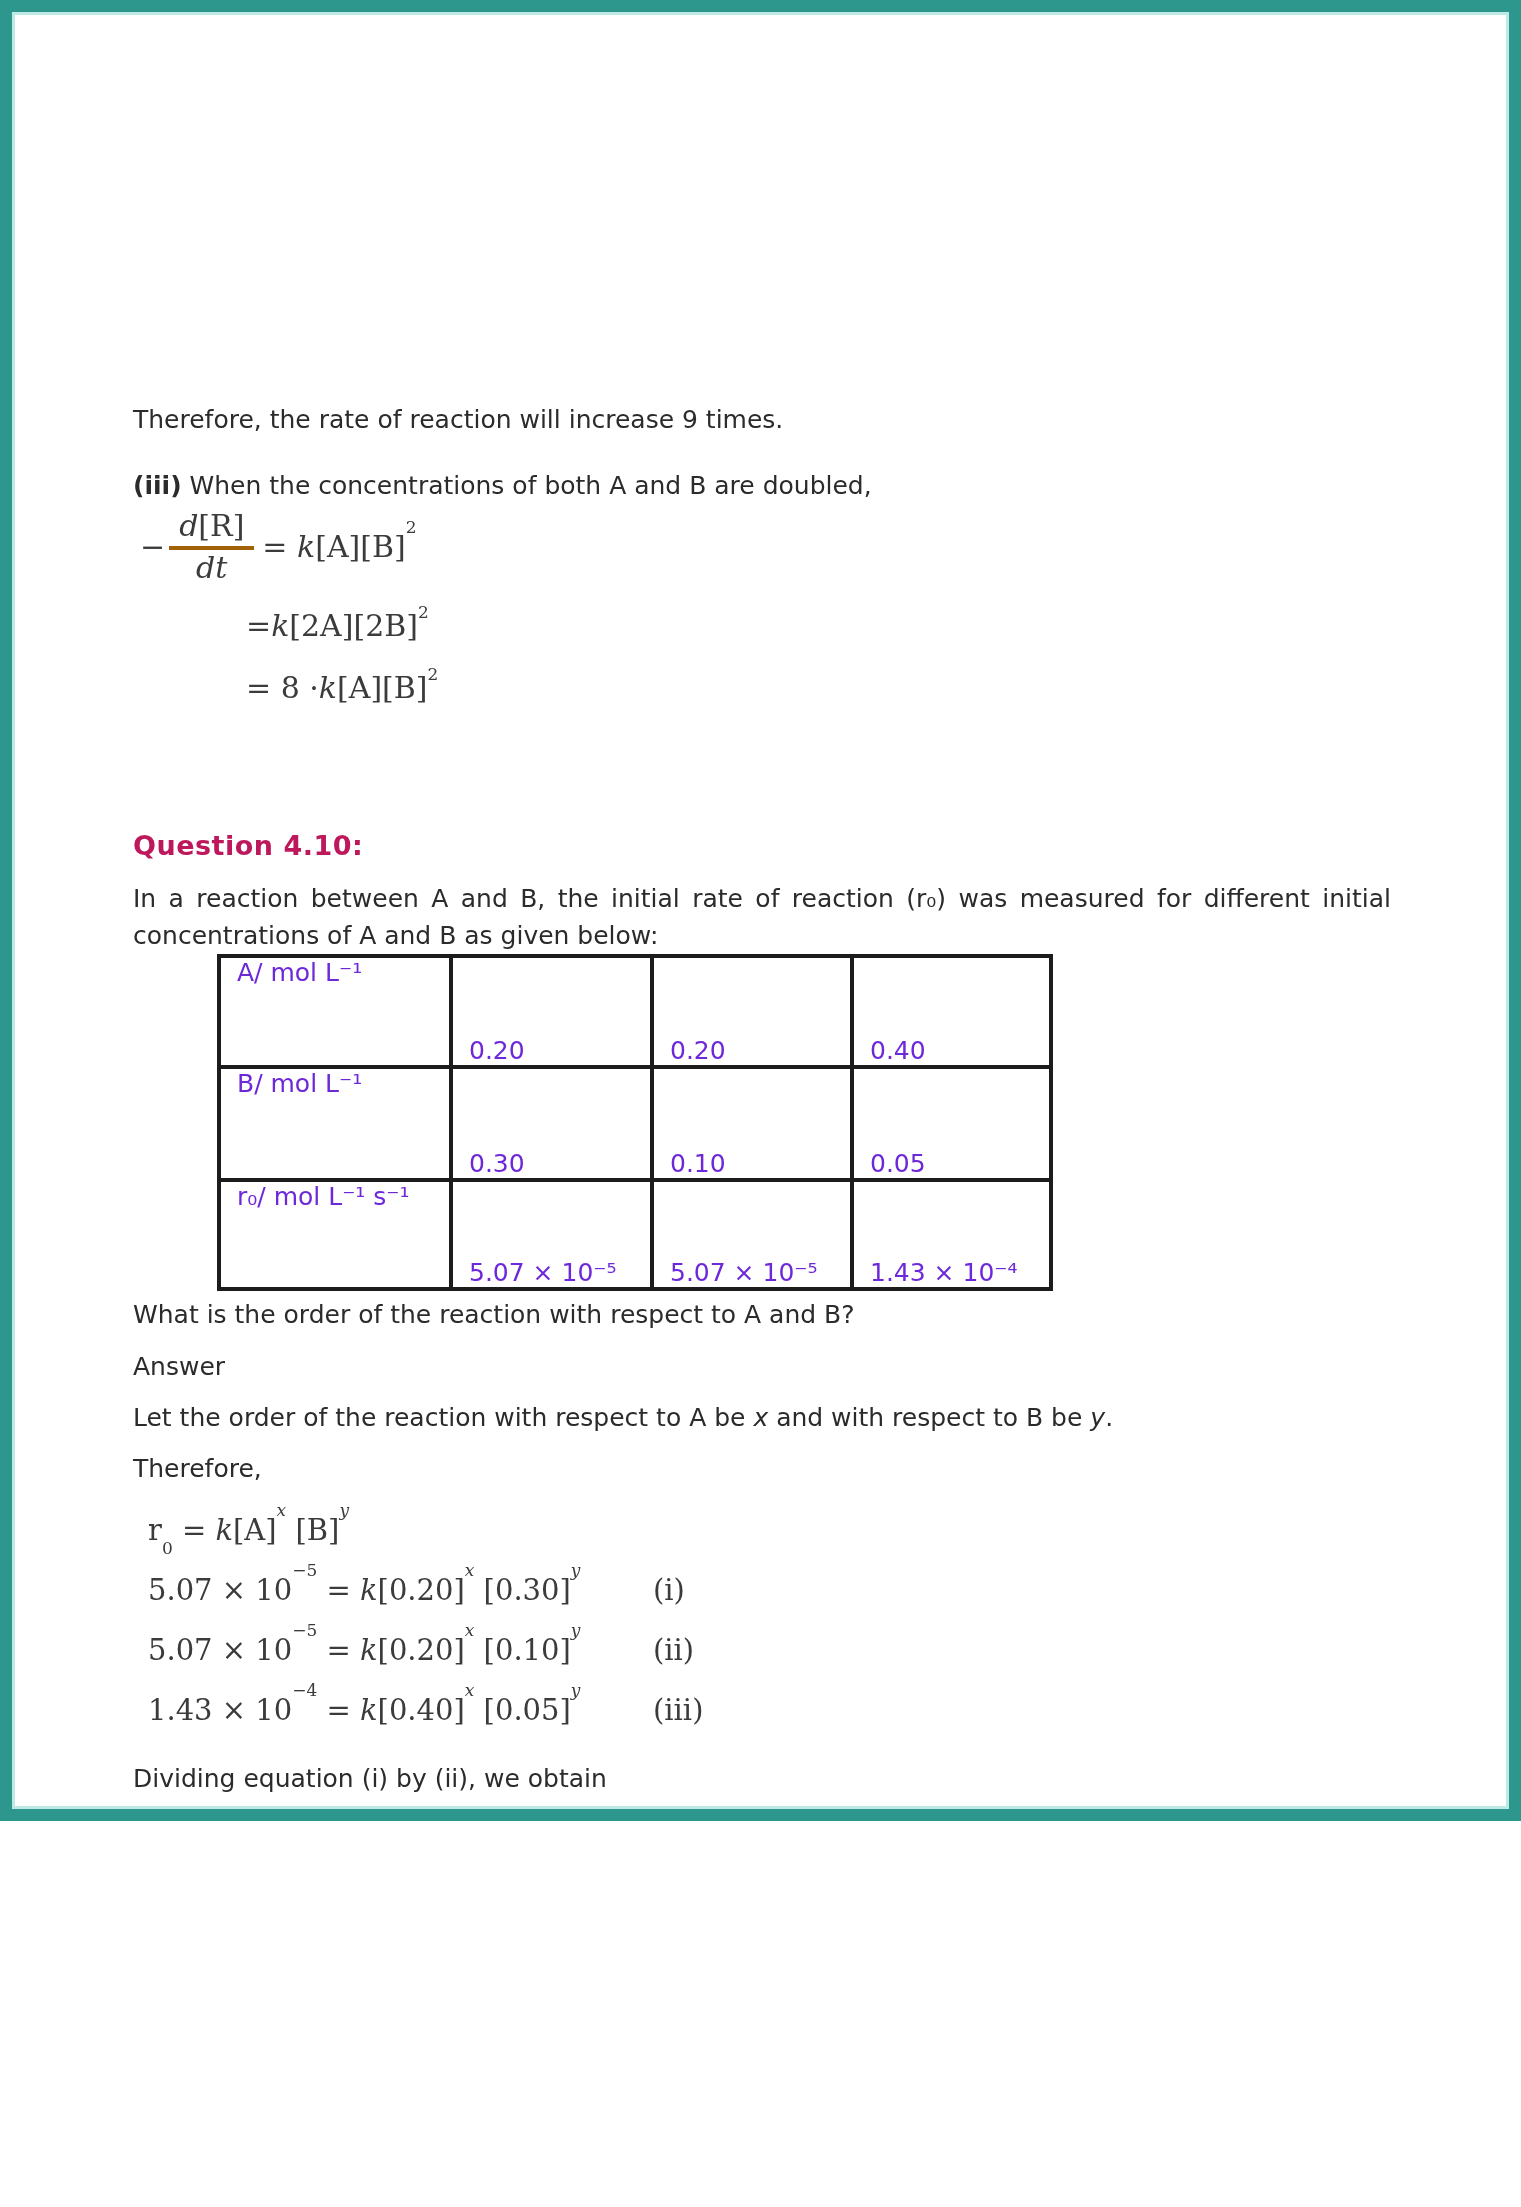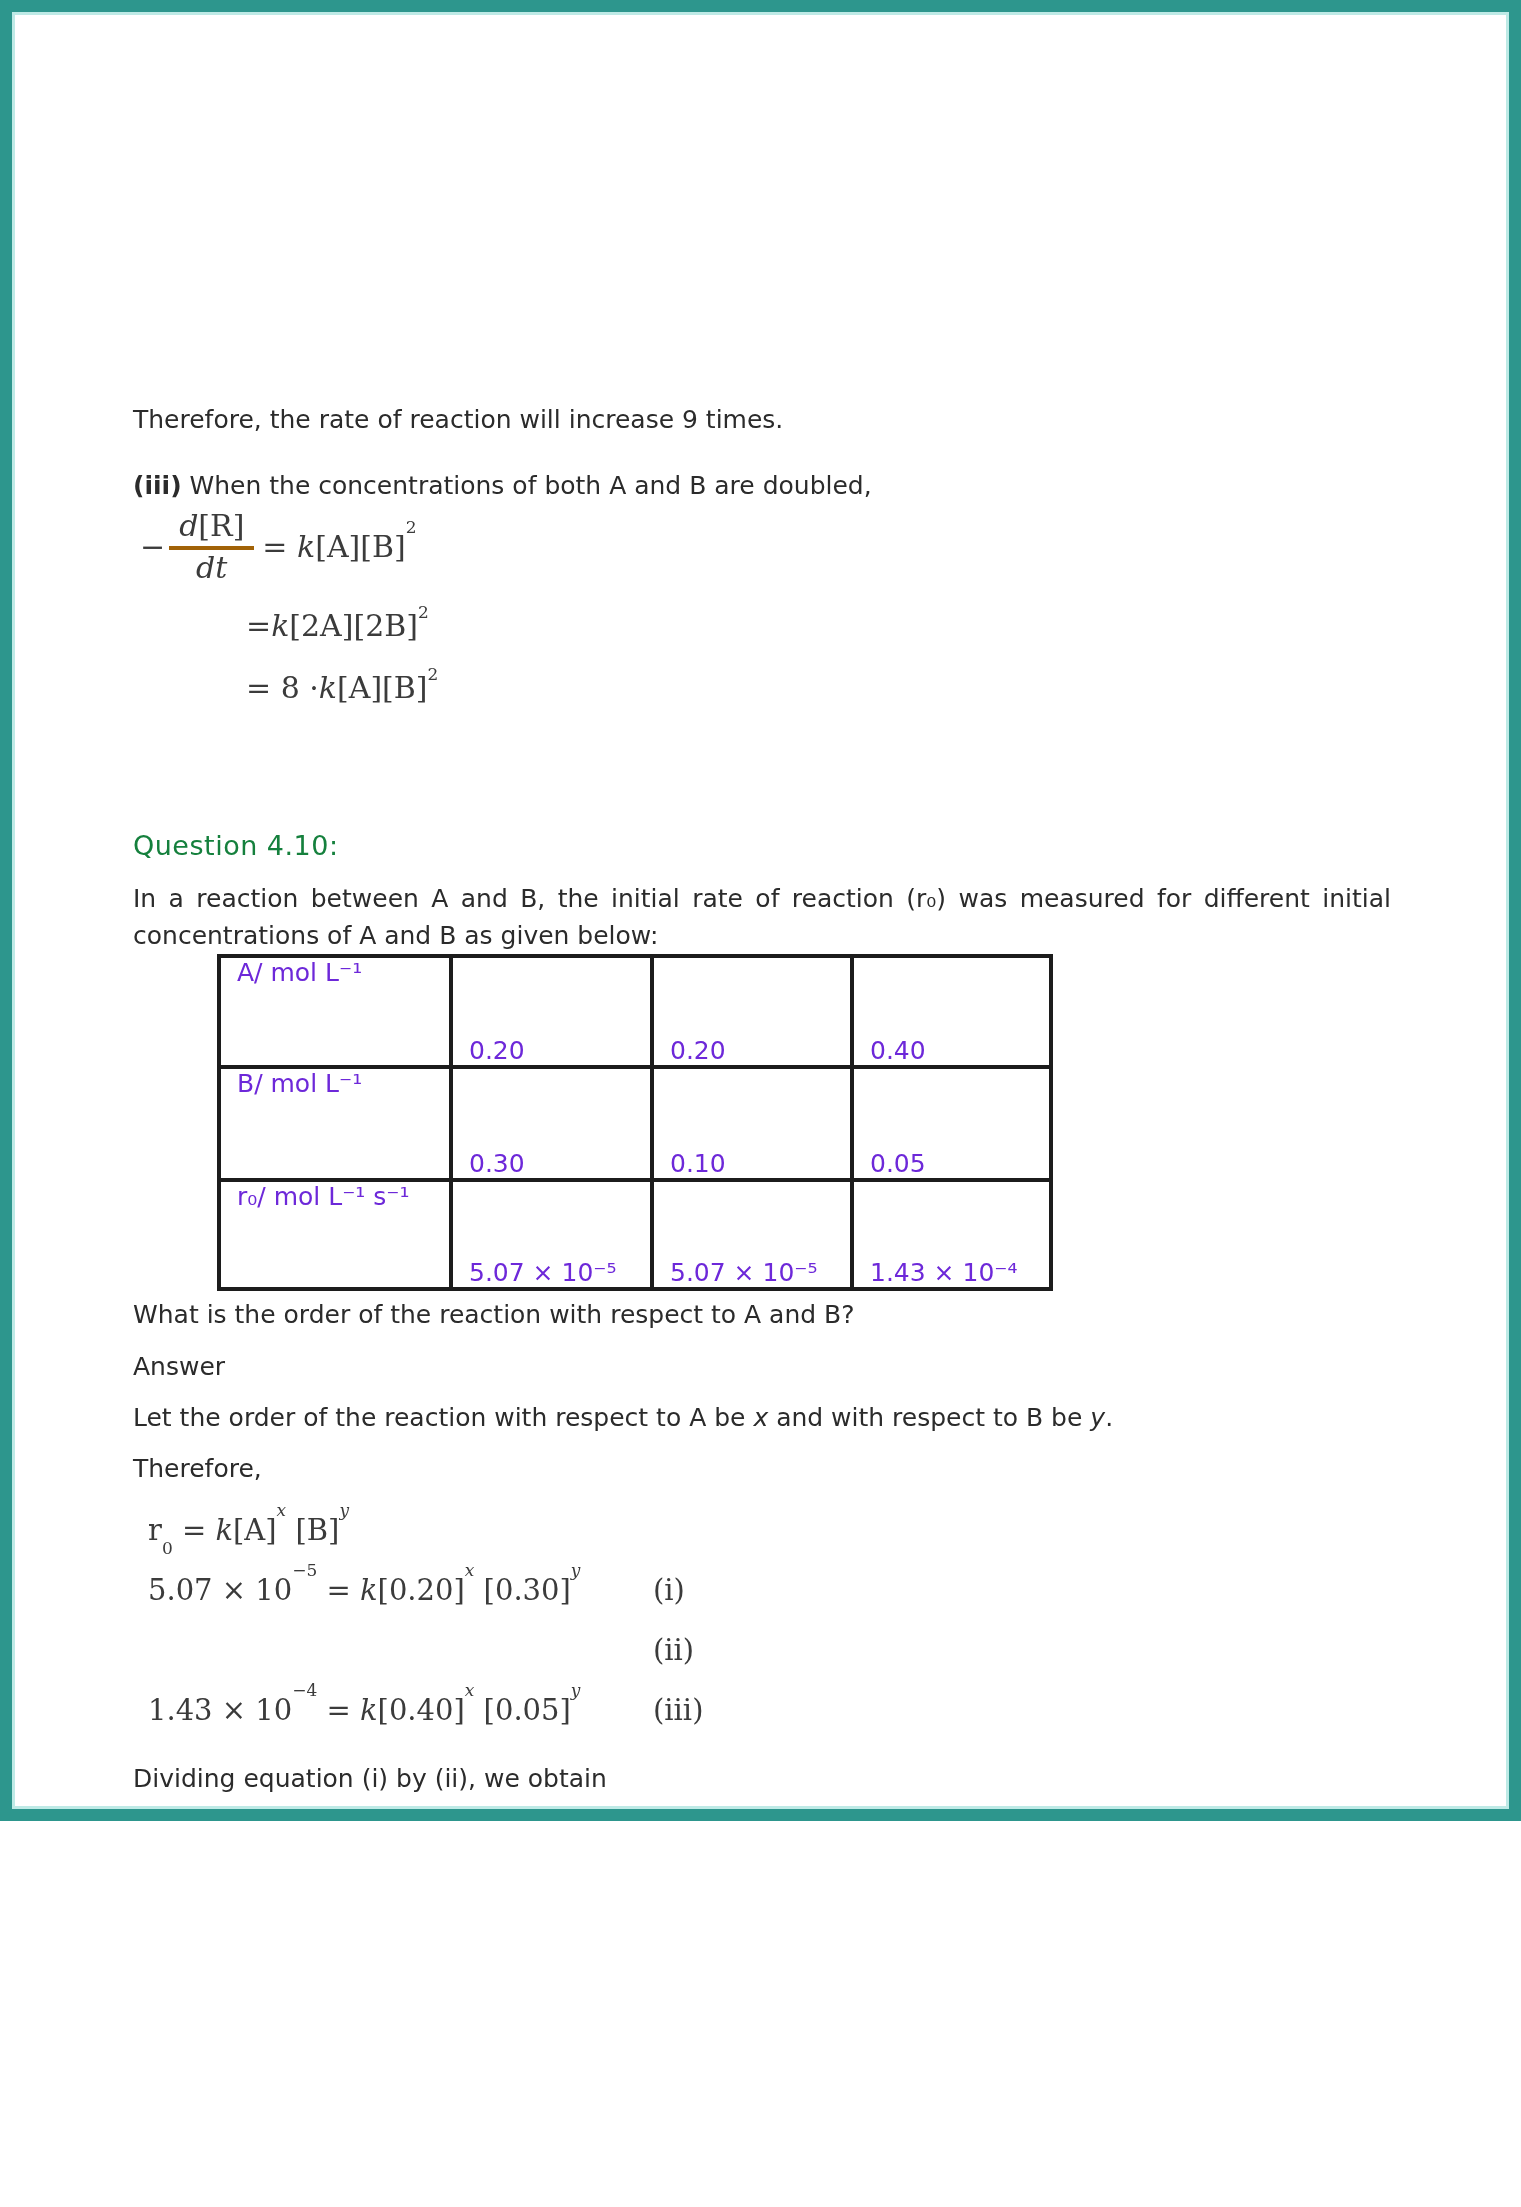--- a/index.html
+++ b/index.html
@@ -11,21 +11,21 @@
     border:12px solid #2d968d;
     box-shadow: inset 0 0 0 3px rgba(136,216,210,0.55);
     overflow:hidden;
     font-family:"DejaVu Sans","Liberation Sans",sans-serif;
     color:#2a2a2a;
   }
   .abs{position:absolute;}
   .txt{font-size:25px;line-height:34px;color:#2b2b2b;}
   .b{font-weight:bold;}
   .it{font-style:italic;}
-  .heading{font-size:27px;font-weight:normal;color:#15803d;letter-spacing:0.5px;}
+  .heading{font-size:27px;font-weight:bold;color:#be185d;letter-spacing:0.5px;}
   .para{width:1258px;text-align:justify;line-height:37px;}
 
   
   .eq{font-family:"DejaVu Serif","Liberation Serif",serif;color:#3b3b3b;}
   .eq i{font-style:italic;}
   .eq sup{font-size:17px;position:relative;top:-13px;line-height:0;}
   .eq sub{font-size:17px;position:relative;bottom:-7px;line-height:0;}
   .eq1{font-size:30px;}
   .eq1 .l1{display:flex;align-items:center;height:96px;}
   .eq1 .minus{margin-right:4px;}
@@ -133,20 +133,21 @@
 
   <div class="abs eq eq2" style="left:136px;top:1488px;">
     <div class="row">
       <span><span>r</span><sub>0</sub><span> = </span><i>k</i><span>[A]</span><sup class="it">x</sup><span> [B]</span><sup class="it">y</sup></span>
     </div>
     <div class="row">
       <span><span>5.07 × 10</span><sup>−5</sup><span> = </span><i>k</i><span>[0.20]</span><sup class="it">x</sup><span> [0.30]</span><sup class="it">y</sup></span>
       <span class="lab">(i)</span>
     </div>
     <div class="row">
+      <span><span>5.07 × 10</span><sup>−5</sup><span> = </span><i>k</i><span>[0.20]</span><sup class="it">x</sup><span> [0.10]</span><sup class="it">y</sup></span>
       <span class="lab">(ii)</span>
     </div>
     <div class="row">
       <span><span>1.43 × 10</span><sup>−4</sup><span> = </span><i>k</i><span>[0.40]</span><sup class="it">x</sup><span> [0.05]</span><sup class="it">y</sup></span>
       <span class="lab">(iii)</span>
     </div>
   </div>
 
   <div class="abs txt" style="left:121px;top:1750px;">Dividing equation (i) by (ii), we obtain</div>
 

